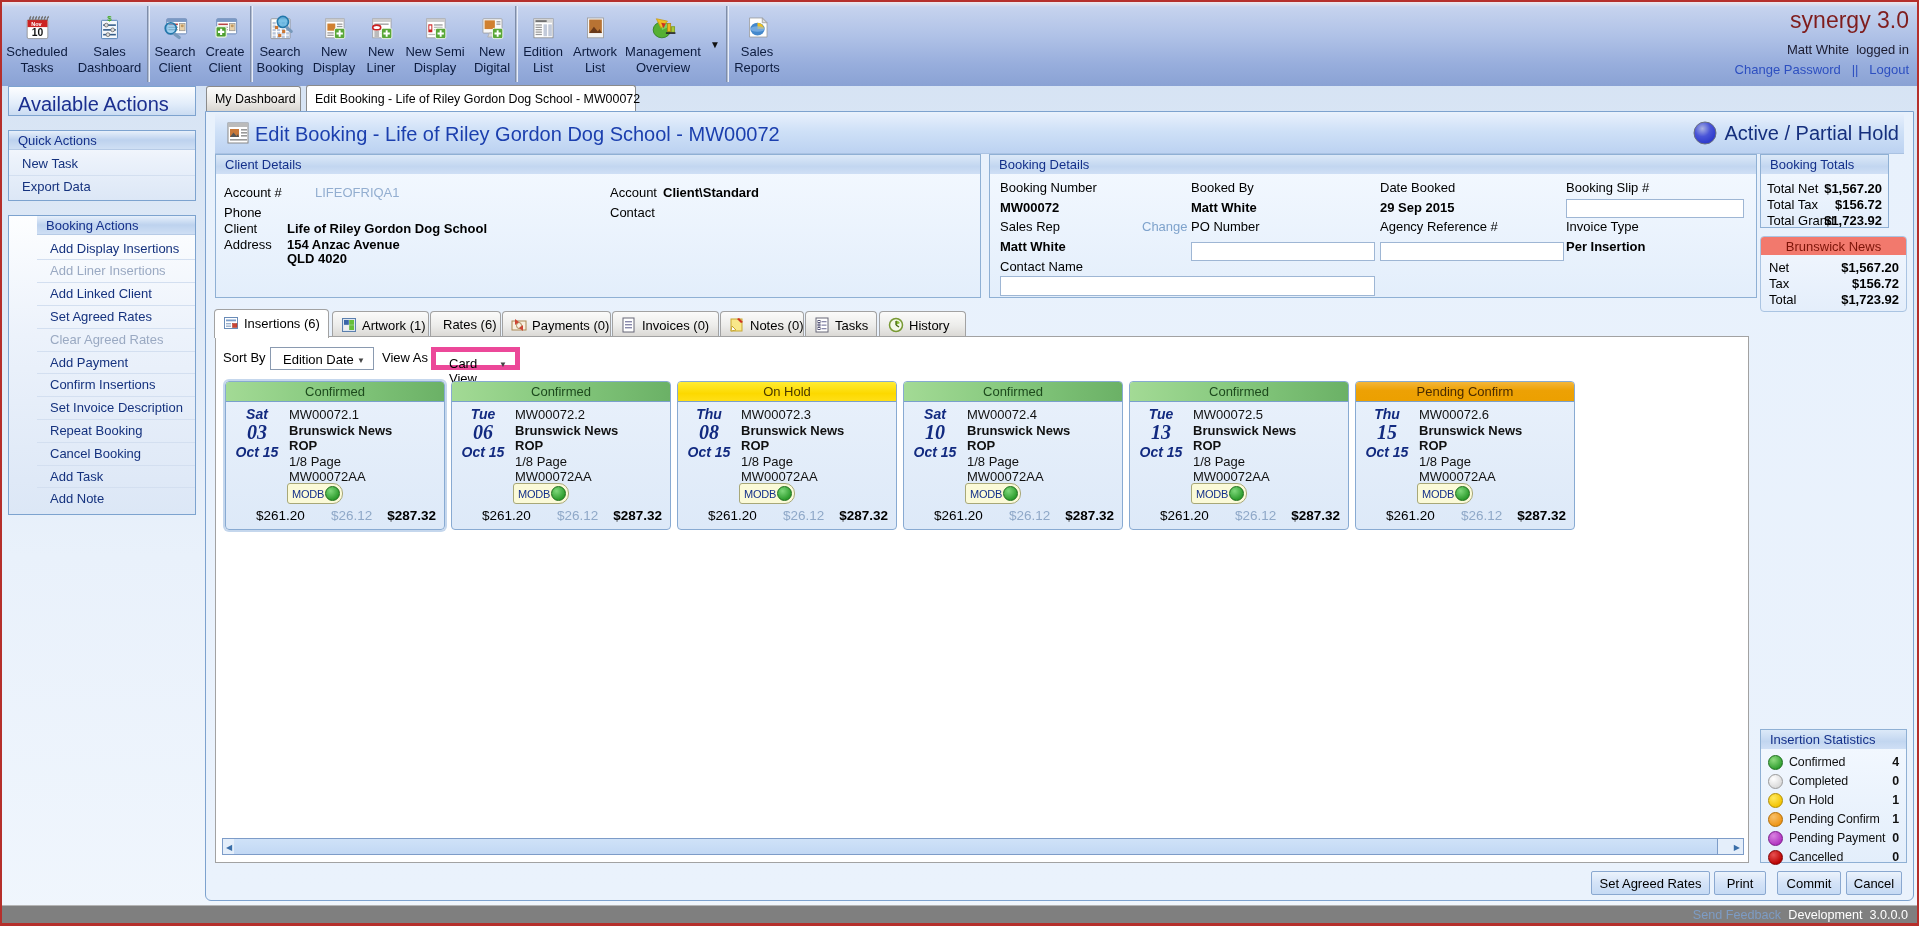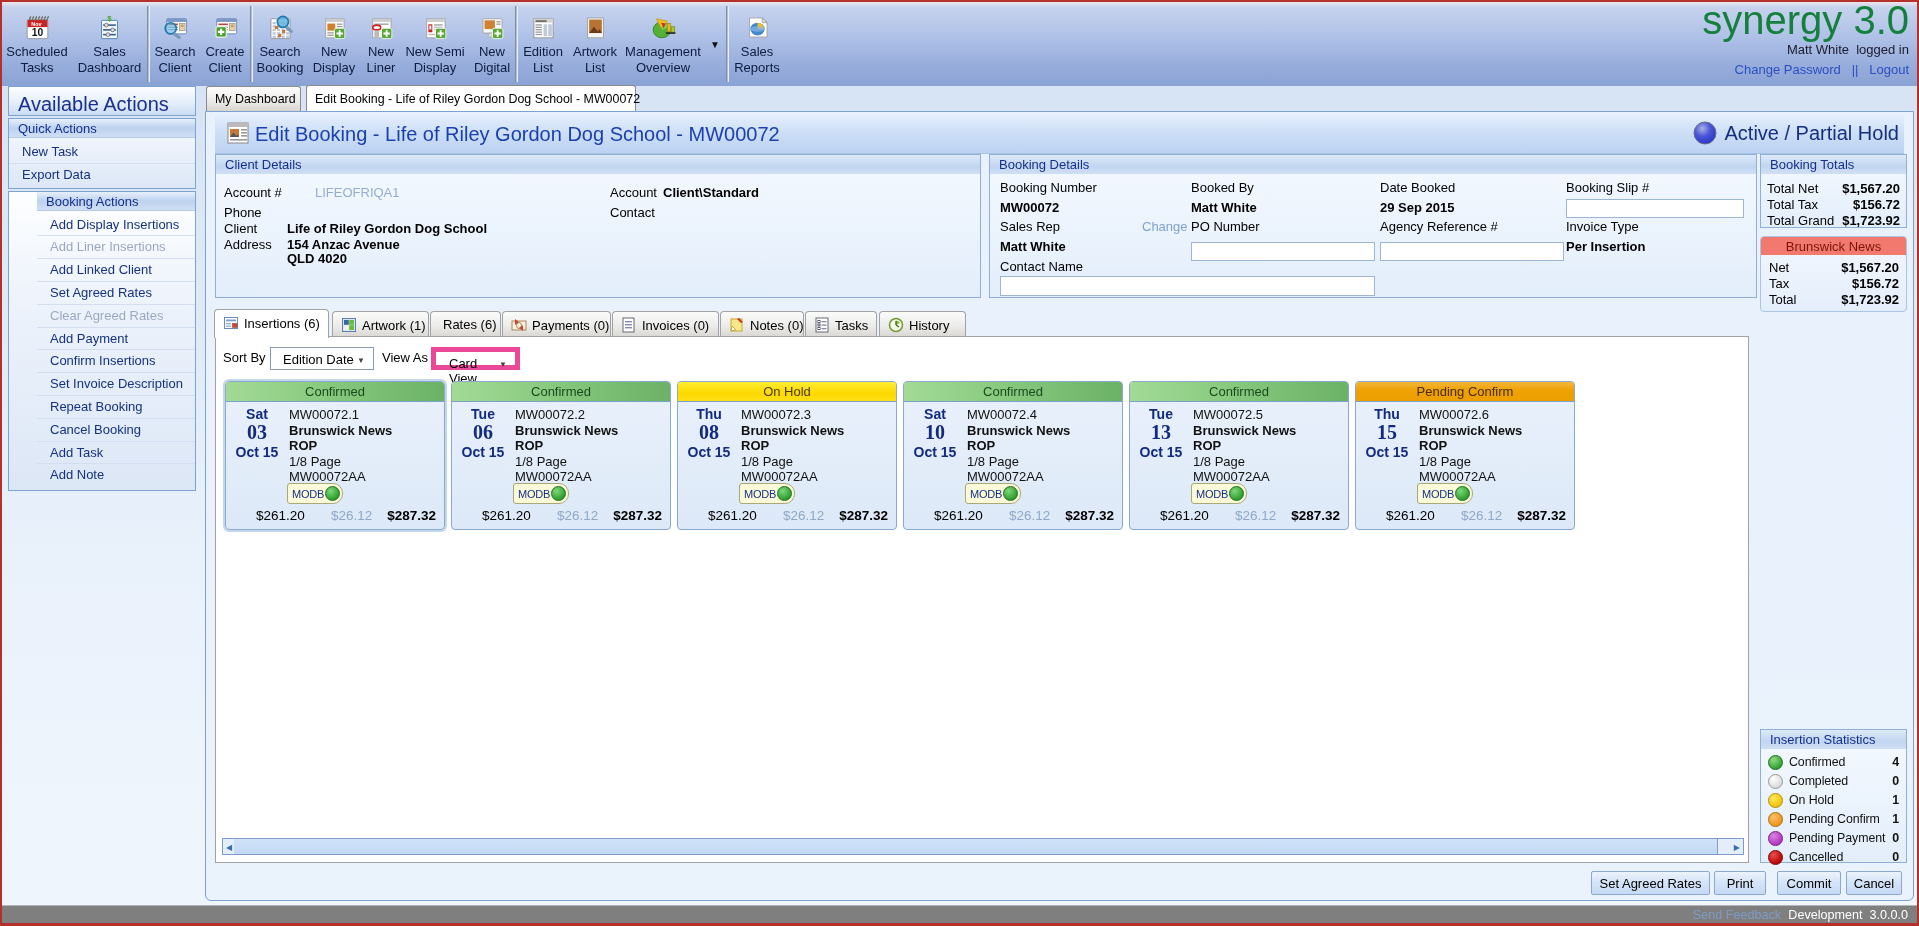--- a/index.html
+++ b/index.html
@@ -8,26 +8,26 @@
   
   .frame{position:absolute;background:#b52f2b;z-index:99;}
   
   #toolbar{position:absolute;left:2px;top:2px;right:2px;height:84px;
     background:linear-gradient(180deg,#efe6ea 0%,#c6d3ee 6%,#b0c2e7 40%,#97addc 75%,#8aa2d4 100%);}
   .tbtn{float:left;height:84px;text-align:center;color:#0d1c3f;font-size:13px;padding-top:12px;box-sizing:border-box;line-height:15.5px;}
   .tbtn .ticon{display:block;margin:0 auto 3px auto;width:27px;height:27px;}
   .tsep{float:left;width:3px;height:76px;margin-top:4px;
     background:linear-gradient(90deg,#7e8da9 0,#7e8da9 1px,#e8eefa 2px);}
   #brand{position:absolute;right:10px;top:0px;text-align:right;}
-  #brand .b1{font-size:40px;color:#15803d;letter-spacing:0px;line-height:41px;}
+  #brand .b1{font-size:23px;color:#7f1d1d;letter-spacing:0px;line-height:41px;}
   #brand .b2{font-size:13px;color:#1a1a2e;margin-top:1px;}
   #brand .b3{font-size:13px;color:#2d4fc0;margin-top:5px;}
   
   #sidebar{position:absolute;left:8px;top:86px;width:188px;}
-  .sbox{border:1px solid #7da3cf;background:linear-gradient(180deg,#fdfeff 0%,#ecf2fb 40%,#dce7f6 100%);margin-bottom:2px;}
+  .sbox{border:1px solid #7da3cf;background:linear-gradient(180deg,#fdfeff 0%,#ecf2fb 40%,#dce7f6 100%);margin-bottom:14px;}
   #sb-title{height:30px;background:linear-gradient(180deg,#fdfeff 0%,#e2edfa 60%,#cadcf2 100%);
      font-size:20px;color:#1b2f8f;padding:6px 0 0 9px;box-sizing:border-box;}
   .shead{height:19px;margin-bottom:3px;background:linear-gradient(180deg,#e7f0fb 0%,#bdd2ee 50%,#cfdff4 100%);
      color:#14308a;padding:2px 0 0 9px;box-sizing:border-box;border-bottom:1px solid #b7cbe6;}
   .sitem{height:22.8px;line-height:22.8px;padding-left:13px;color:#15327e;box-shadow:inset 0 -1px 0 #d3dff0;}
   .sitem.off{color:#9aa9c2;}
   .sitem:last-child{box-shadow:none;}
   
   .ptab{position:absolute;top:86px;height:25px;box-sizing:border-box;border:1px solid #8b8b8b;border-bottom:none;white-space:nowrap;
      border-radius:3px 3px 0 0;padding:5px 8px 0 8px;font-size:12.4px;color:#000;text-align:center;
@@ -51,21 +51,21 @@
   .itab.active{background:#ffffff;top:197px;height:29px;z-index:4;}
   .itab .ic{display:inline-block;width:16px;height:16px;vertical-align:-3px;margin-right:5px;}
   #tabpanel{position:absolute;left:9px;top:224px;width:1534px;height:527px;background:#ffffff;border:1px solid #a2a2a2;box-sizing:border-box;z-index:3;}
   
   .card{position:absolute;top:44px;width:220px;height:149px;border:1px solid #88aad2;border-radius:4px;
      background:linear-gradient(180deg,#e9f1fb 0%,#dde9f8 100%);box-sizing:border-box;}
   .chead{height:20px;border-radius:3px 3px 0 0;text-align:center;font-size:13px;padding-top:2px;box-sizing:border-box;border-bottom:1px solid #7aa0cc;}
   .chead.green{background:linear-gradient(90deg,#a3da95 0%,#85c87d 50%,#6bb166 100%);color:#1d4a1d;}
   .chead.yellow{background:linear-gradient(180deg,#ffec33 0%,#fcd900 60%,#ffdf16 100%);color:#4a3a00;}
   .chead.orange{background:linear-gradient(180deg,#f3b63a 0%,#eda104 45%,#eca000 100%);color:#4a2c00;}
-  .cday{position:absolute;left:0;top:24px;width:62px;text-align:center;color:#122a80;}
+  .cday{position:absolute;left:0;top:24px;width:62px;text-align:center;color:#122a80;font-style:italic;}
   .cday .d1{font-size:14px;font-weight:bold;}
   .cday .d2{font-size:20px;font-weight:bold;font-family:"Liberation Serif",serif;line-height:20px;margin-top:0px;}
   .cday .d3{font-size:14px;font-weight:bold;margin-top:2px;}
   .cbody{position:absolute;left:63px;top:25px;font-size:13px;line-height:15.5px;color:#111;}
   .modb{position:absolute;left:61px;top:101px;width:56px;height:21px;background:#fbfad8;border:1px solid #a8a878;
      border-radius:3px 10px 10px 3px;font-size:11px;color:#14308a;padding:4px 0 0 4px;letter-spacing:-0.2px;box-sizing:border-box;}
   .modb .dot{position:absolute;right:2px;top:2px;width:15px;height:15px;border-radius:50%;
      background:radial-gradient(circle at 35% 30%,#7ed87a,#2f9e2f 70%);border:1px solid #1c6e1c;box-sizing:border-box;}
   .cprice{position:absolute;left:0;right:0;top:126px;font-size:13.5px;}
   .cprice .p1{position:absolute;left:30px;}
@@ -339,21 +339,21 @@
     <div class="abs" style="left:201px;top:64px;">PO Number</div>
     <input class="abs" style="left: 201px; top: 87px; width: 184px; height: 19px; border: 1px solid rgb(158, 182, 212); box-sizing: border-box;">
     <div class="abs" style="left:390px;top:64px;">Agency Reference #</div>
     <input class="abs" style="left: 390px; top: 87px; width: 184px; height: 19px; border: 1px solid rgb(158, 182, 212); box-sizing: border-box;">
     <div class="abs" style="left:576px;top:64px;">Invoice Type</div>
     <div class="abs" style="left:576px;top:84px;font-weight:bold;">Per Insertion</div>
     <div class="abs" style="left:10px;top:104px;">Contact Name</div>
     <input class="abs" style="left: 10px; top: 121px; width: 375px; height: 20px; border: 1px solid rgb(158, 182, 212); box-sizing: border-box;">
   </div>
 
-  <div class="gpanel" style="left:1554px;top:42px;width:147px;height:74px;">
+  <div class="gpanel" style="left:1554px;top:42px;width:129px;height:74px;">
     <div class="ghead">Booking Totals</div>
     <div class="abs" style="left:6px;top:26px;">Total Net</div>
       <div class="abs" style="right:6px;top:26px;font-weight:bold;">$1,567.20</div>
     <div class="abs" style="left:6px;top:42px;">Total Tax</div>
       <div class="abs" style="right:6px;top:42px;font-weight:bold;">$156.72</div>
     <div class="abs" style="left:6px;top:58px;">Total Grand</div>
       <div class="abs" style="right:6px;top:58px;font-weight:bold;">$1,723.92</div>
   </div>
 
   <div class="abs" style="left:1554px;top:124px;width:147px;height:76px;background:linear-gradient(180deg,#f2f7fe,#e4eefb);border:1px solid #aac4e2;border-radius:4px;box-sizing:border-box;">

